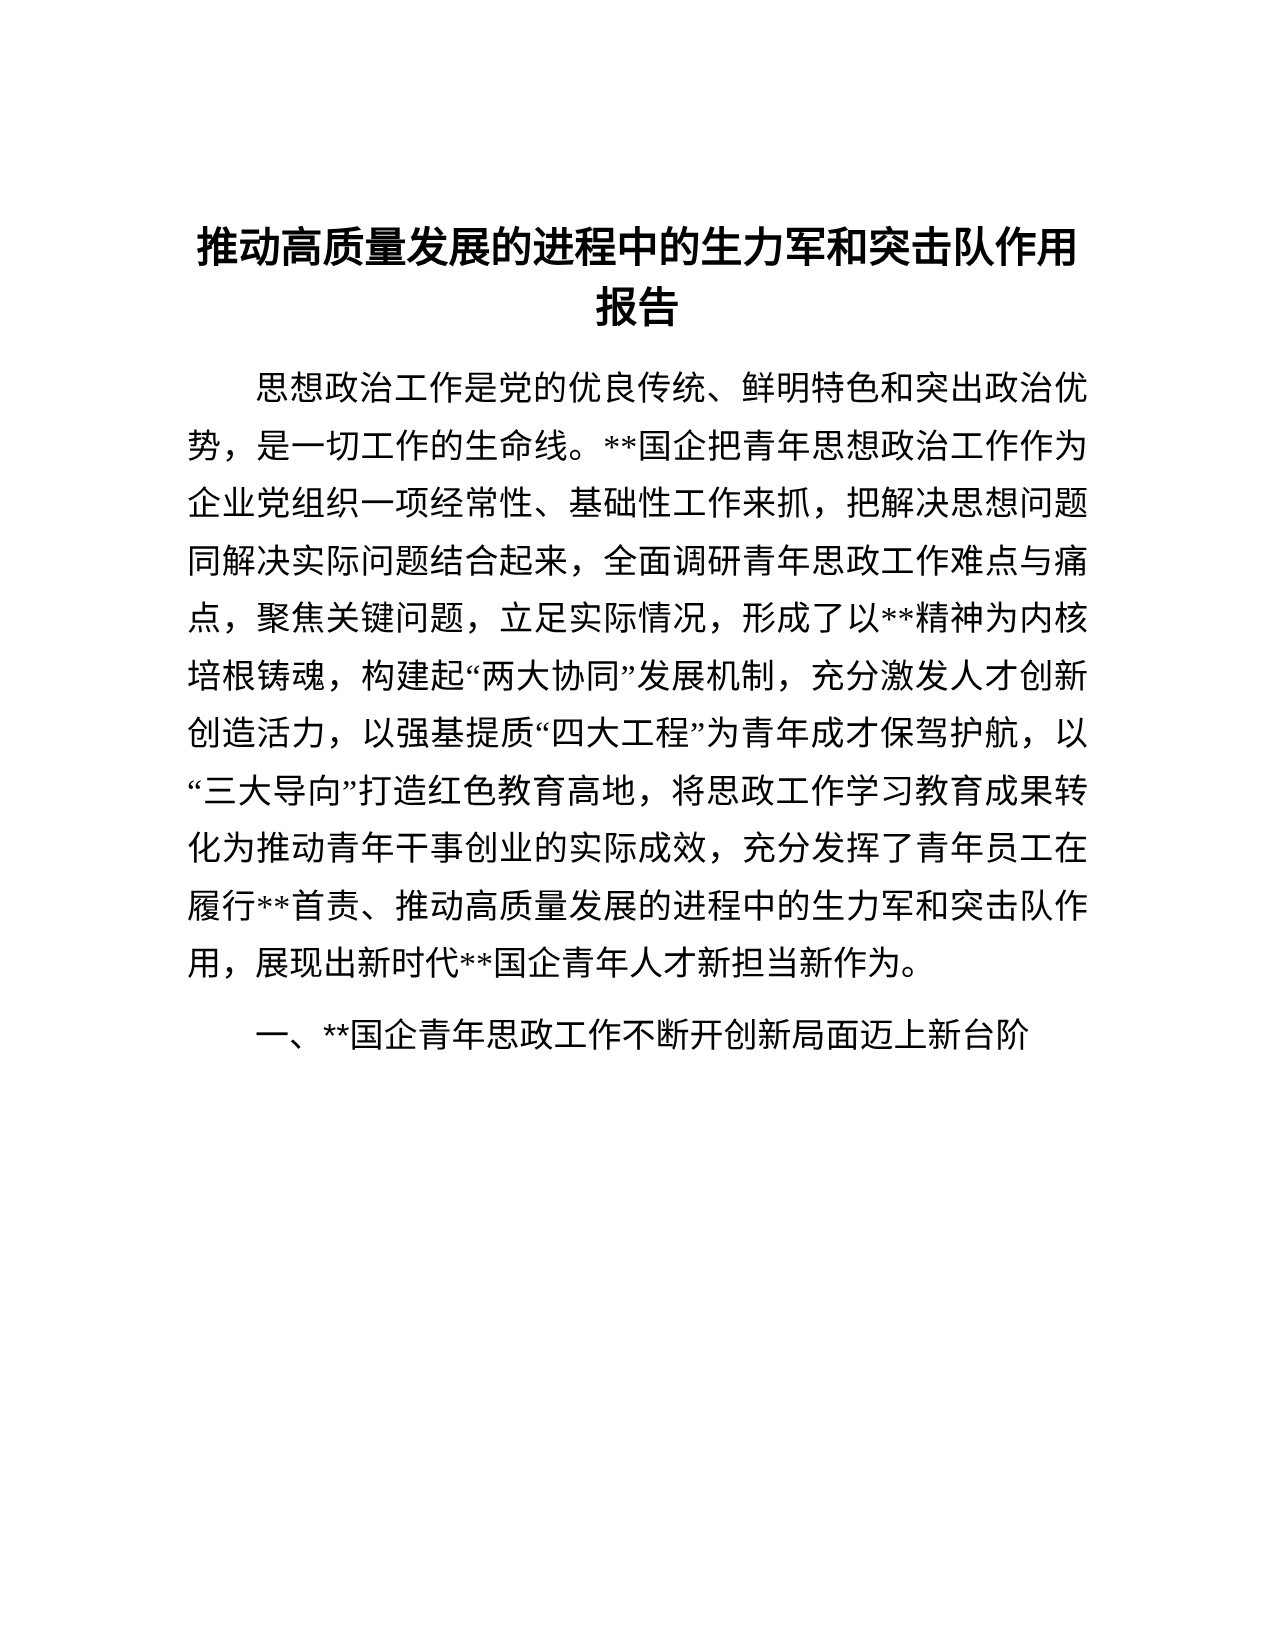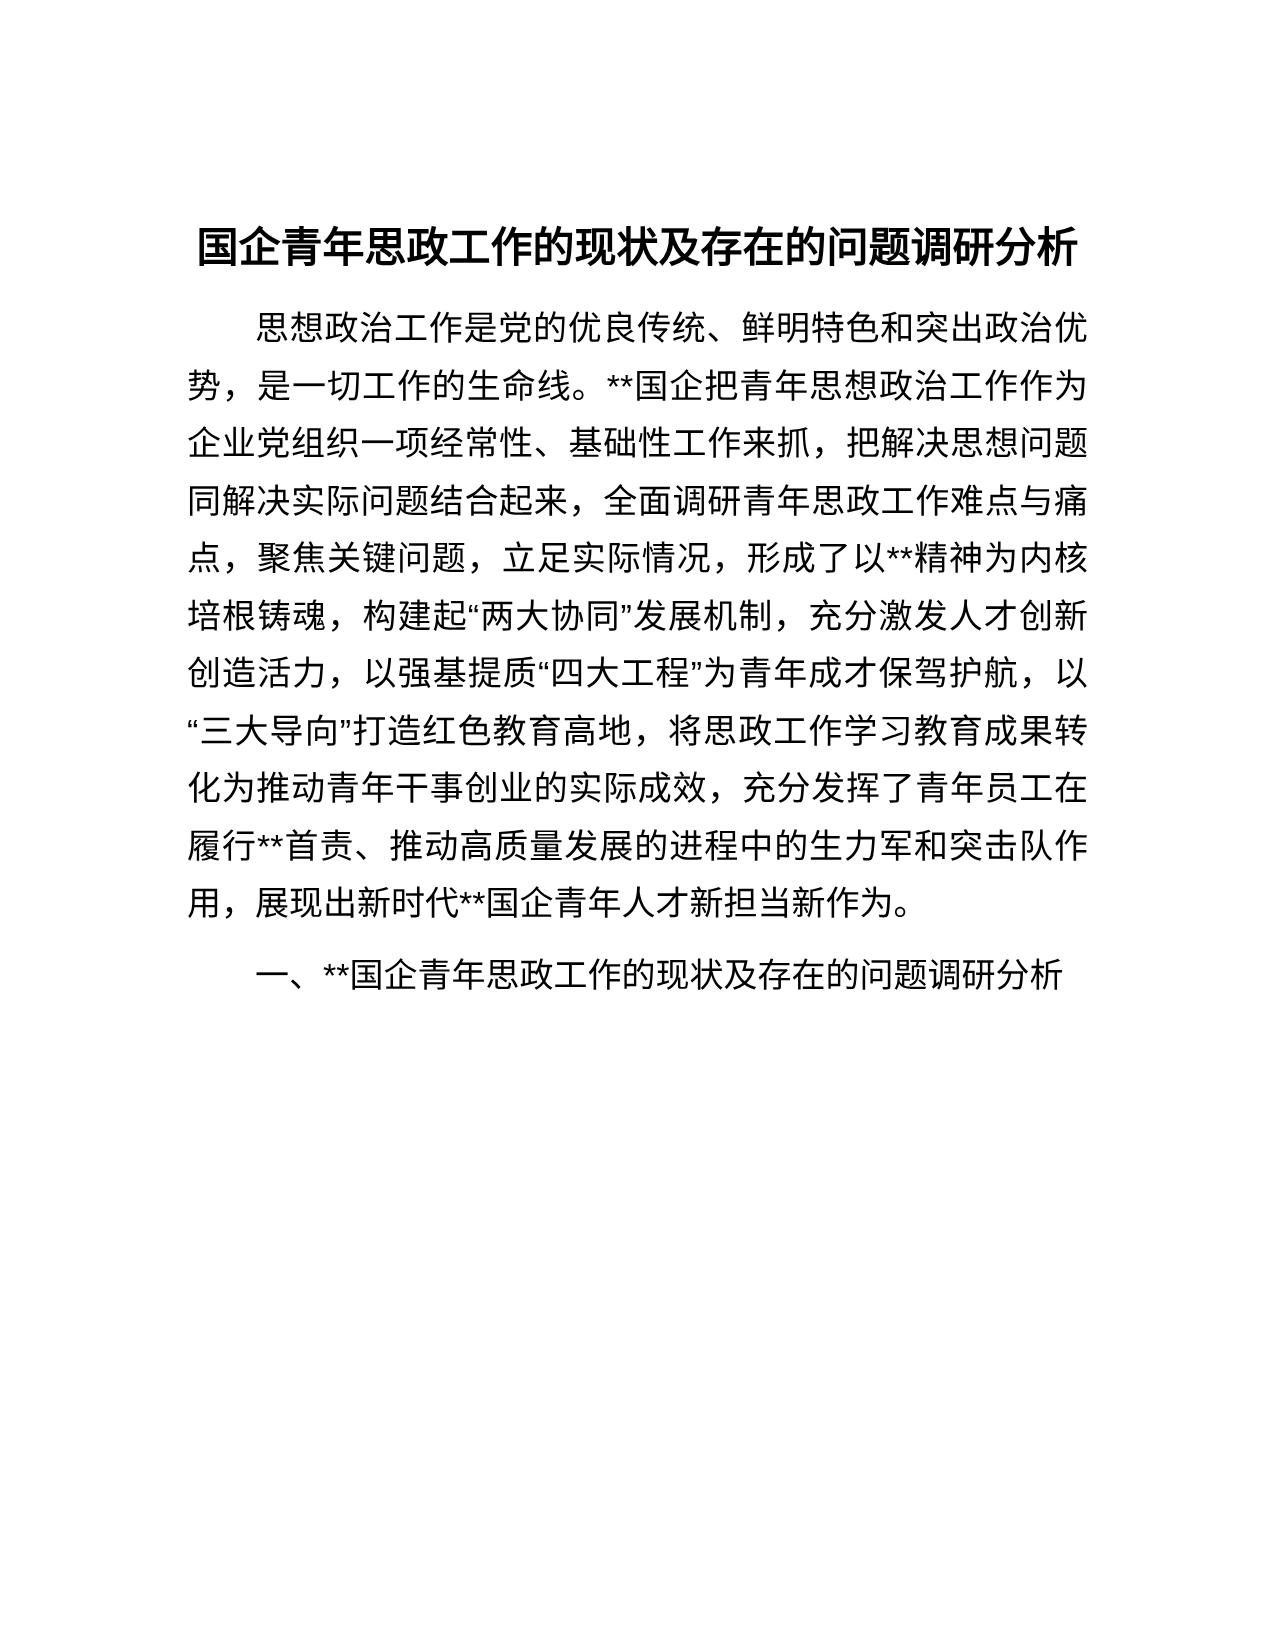--- a/index.html
+++ b/index.html
@@ -31,40 +31,42 @@
     display: block;
   }
   .body-para {
     margin: 22px 0 0 0;
     font-size: 34px;
     line-height: 57.5px;
     font-weight: 400;
     text-align: justify;
     text-justify: inter-ideograph;
     text-indent: 2em;
+    font-family: Liberation Serif, serif;
   }
   .section-heading {
     margin: 14px 0 17px 0;
     font-size: 34px;
     line-height: 57.5px;
     font-weight: 400;
     text-align: left;
     text-indent: 2em;
   }
   .body-para.second {
     margin-top: 0;
   }
 </style>
 </head>
 <body>
 
 <div class="page">
 
   <h1 class="doc-title">
-    <span class="title-line">国企青年思政工作的现状及存在的问题调研分析</span>
+    <span class="title-line">推动高质量发展的进程中的生力军和突击队作用</span>
+    <span class="title-line">报告</span>
   </h1>
 
   <p class="body-para">思想政治工作是党的优良传统、鲜明特色和突出政治优势，是一切工作的生命线。**国企把青年思想政治工作作为企业党组织一项经常性、基础性工作来抓，把解决思想问题同解决实际问题结合起来，全面调研青年思政工作难点与痛点，聚焦关键问题，立足实际情况，形成了以**精神为内核培根铸魂，构建起“两大协同”发展机制，充分激发人才创新创造活力，以强基提质“四大工程”为青年成才保驾护航，以“三大导向”打造红色教育高地，将思政工作学习教育成果转化为推动青年干事创业的实际成效，充分发挥了青年员工在履行**首责、推动高质量发展的进程中的生力军和突击队作用，展现出新时代**国企青年人才新担当新作为。</p>
 
-  <h2 class="section-heading">一、**国企青年思政工作的现状及存在的问题调研分析</h2>
+  <h2 class="section-heading">一、**国企青年思政工作不断开创新局面迈上新台阶</h2>
 
 
 </div>
 
 </body></html>

